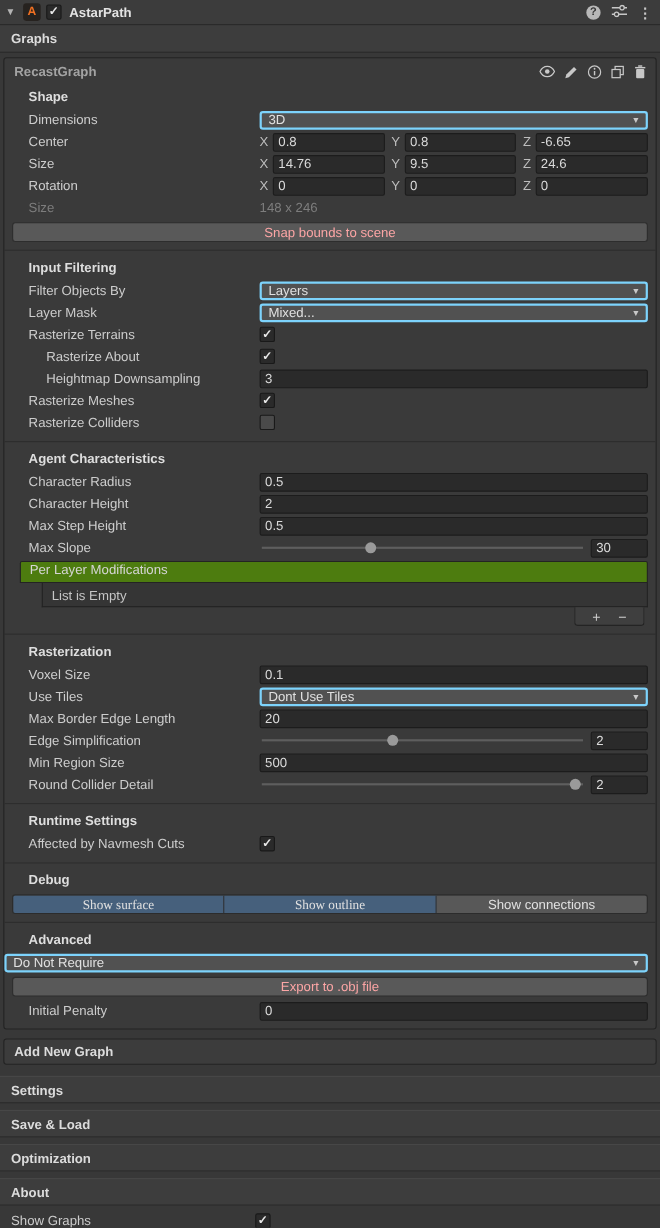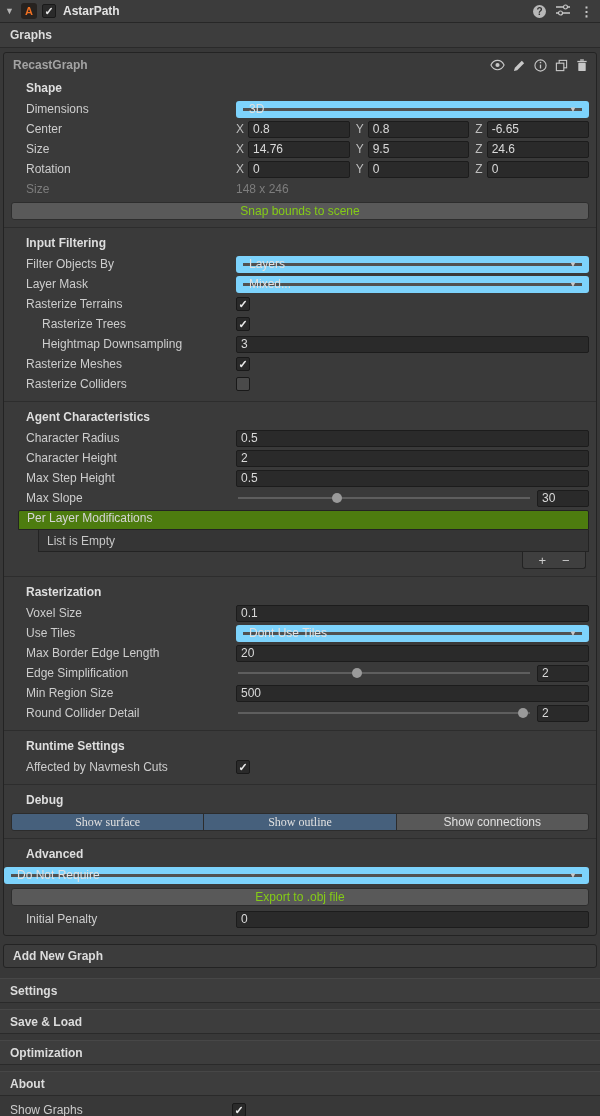--- a/index.html
+++ b/index.html
@@ -60,31 +60,31 @@
   .dis-text { color:#7d7d7d; }
   .fwrap { flex:1; display:flex; align-items:center; gap:5px; min-width:0; }
   
   .tfield {
     flex:1 1 auto; min-width:0; height:17px; background:#2a2a2a;
     border:1px solid #1c1c1c; border-radius:2px; color:#dadada;
     font-family:"Liberation Sans", sans-serif; font-size:12px; padding:0 4px; outline:none;
   }
   .numfield { flex:0 0 52px; }
   .dd {
-    flex:1; height:17px; background:#515151; border:7px solid #7dd3fc; border-radius:3px;
+    flex:1; height:17px; background:#515151; border:2px solid #7dd3fc; border-radius:3px;
     display:flex; align-items:center; padding:0 2px 0 6px; color:#e0e0e0; min-width:0;
   }
   .dd .val { flex:1; overflow:hidden; white-space:nowrap; }
   .dd .arr { font-size:8px; color:#c8c8c8; padding:0 3px; }
   .vec { flex:1; display:flex; gap:6px; min-width:0; }
   .vgrp { flex:1; display:flex; align-items:center; gap:4px; min-width:0; }
   .axis { color:#bdbdbd; flex:0 0 auto; }
   .wbtn {
     display:block; height:18px; background:#595959; border:1px solid #2d2d2d; border-radius:3px;
-    color:#84cc16; font-family:"Liberation Sans", sans-serif; font-size:12px;
+    color:#fca5a5; font-family:"Liberation Sans", sans-serif; font-size:12px;
     width:calc(100% - 14px); margin:3px 7px; cursor:default; line-height:15px;
   }
   .sep { border-top:1px solid #2d2d2d; margin:7px 0 4px 0; }
   
   .slider { flex:1; position:relative; height:16px; min-width:0; }
   .slider .track { position:absolute; left:2px; right:2px; top:7px; height:2px; background:#5e5e5e; }
   .slider .handle { position:absolute; top:3px; width:10px; height:10px; border-radius:50%;
                     background:#9a9a9a; margin-left:-5px; }
   
   .rlist { margin:2px 7px 0 14px; }
@@ -282,21 +282,21 @@
   </div>
 
   <div class="frow">
     <span class="lbl">Rasterize Terrains</span>
     <span class="fwrap">
         <span class="cb checked"></span>
       </span>
   </div>
 
   <div class="frow">
-    <span class="lbl ind">Rasterize Trees</span>
+    <span class="lbl ind">Rasterize About</span>
     <span class="fwrap">
         <span class="cb checked"></span>
       </span>
   </div>
 
   <div class="frow">
     <span class="lbl ind">Heightmap Downsampling</span>
     <span class="fwrap">
         <input class="tfield" value="3" style="">
       </span>

